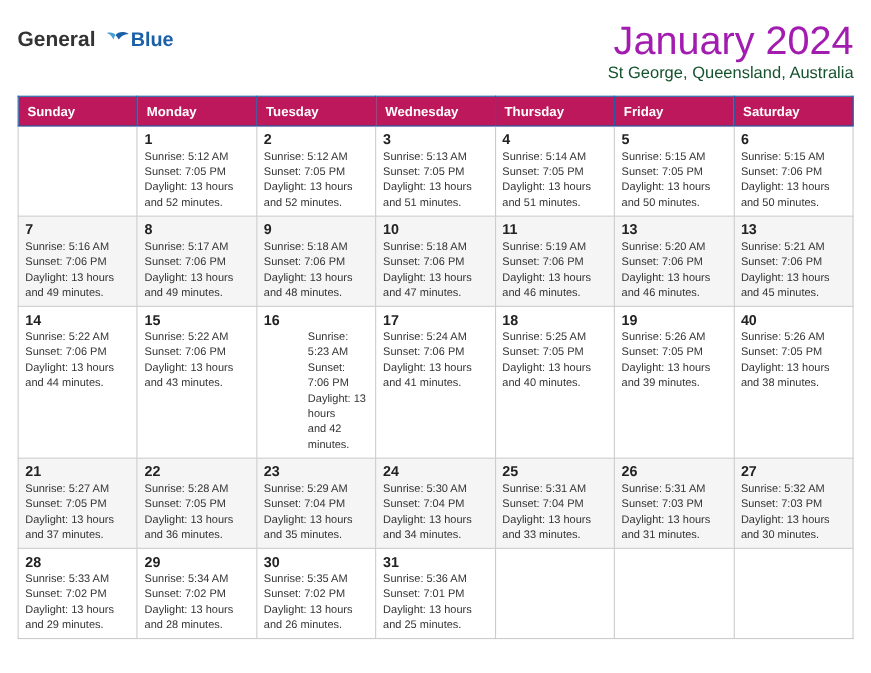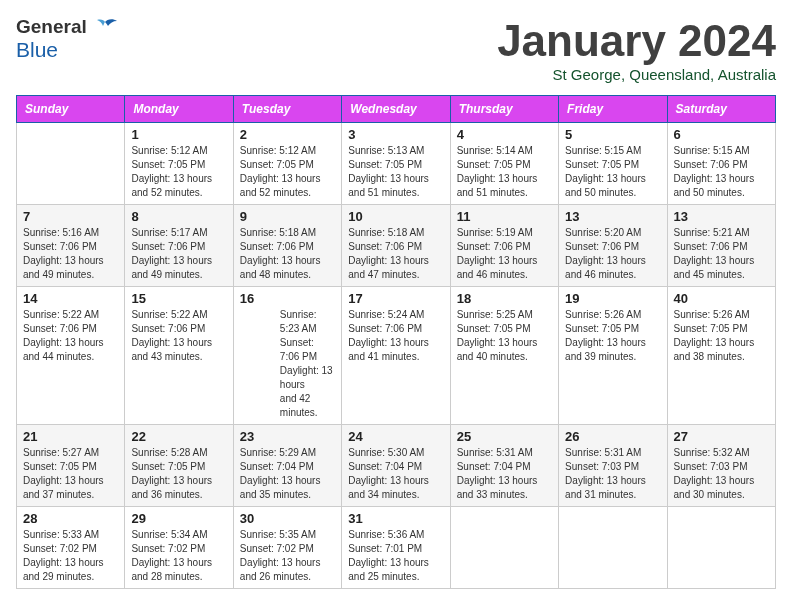--- a/index.html
+++ b/index.html
@@ -11,35 +11,35 @@
       padding: 16px;
     }
     .header-area {
       display: flex;
       justify-content: space-between;
       align-items: flex-start;
       margin-bottom: 12px;
     }
     .logo {
       display: flex;
-      flex-direction: column;
       align-items: flex-start;
+      margin-top: 10px;
     }
     .logo-row {
       display: flex;
       align-items: center;
       gap: 2px;
     }
     .title-area {
       text-align: right;
     }
     .month-title {
-      font-size: 44px;
-      font-weight: bold;
-      color: #404040;
+      font-size: 36px;
+      font-weight: normal;
+      color: #a21caf;
     }
     .location-title {
       font-size: 15px;
       color: #14532d;
     }
     .calendar {
       width: 100%;
       border-collapse: collapse;
       font-size: 11px;
     }
@@ -74,38 +74,37 @@
     .empty-cell {
       background: #f9f9f9;
     }
     tr:nth-child(even) td {
       background-color: #f5f5f5;
     }
     tr:nth-child(odd) td {
       background-color: #fff;
     }
     .calendar thead tr th {
-      background-color: #d946ef;
-      font-style: italic;
+      background-color: #be185d;
     }
   </style>
 </head>
 <body>
 
 <div class="header-area">
   <div class="logo">
     <div class="logo-row">
       <span style="font-size:19px;font-weight:bold;color:#333;">General</span>
       <svg width="28" height="18" viewBox="0 0 28 18" style="margin-left:2px;">
         <path d="M14 4 C16 1, 22 0, 26 3 C22 3, 19 5, 17 8 C16 6, 15 5, 14 4Z" fill="#1a5fa8"></path>
         <path d="M14 4 C13 2, 10 1, 6 2 C9 3, 11 5, 12 8 C13 6, 13 5, 14 4Z" fill="#4a9fd4"></path>
       </svg>
     </div>
     <div>
-      <span style="font-size:21px;font-weight:normal;color:#1a5fa8;">Blue</span>
+      <span style="font-size:18px;font-weight:bold;color:#1a5fa8;">Blue</span>
     </div>
   </div>
   <div class="title-area">
     <div class="month-title">January 2024</div>
     <div class="location-title">St George, Queensland, Australia</div>
   </div>
 </div>
 
 <table class="calendar">
   <thead>

